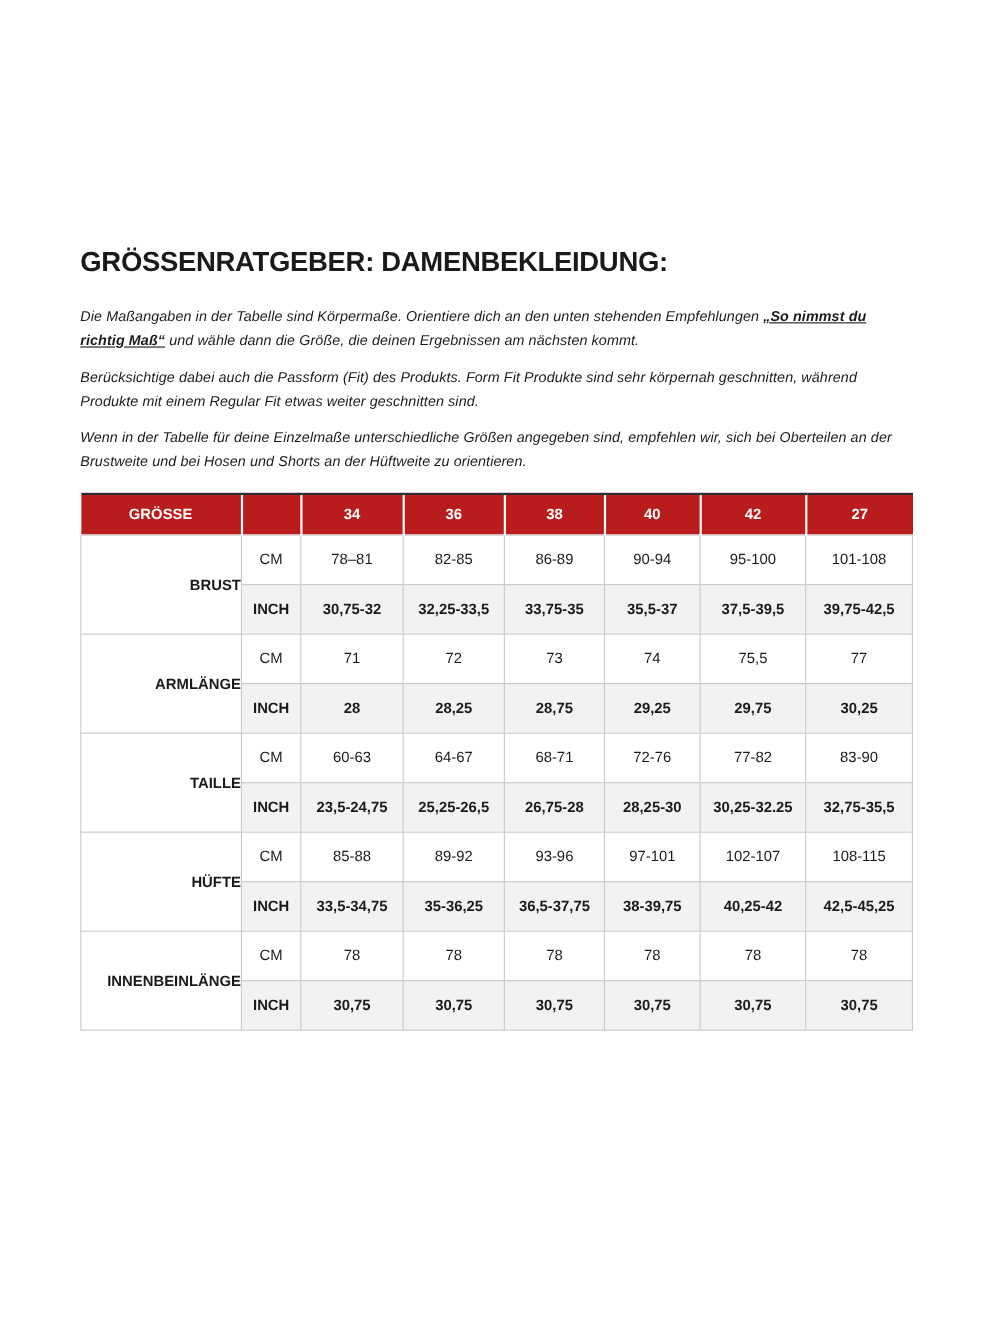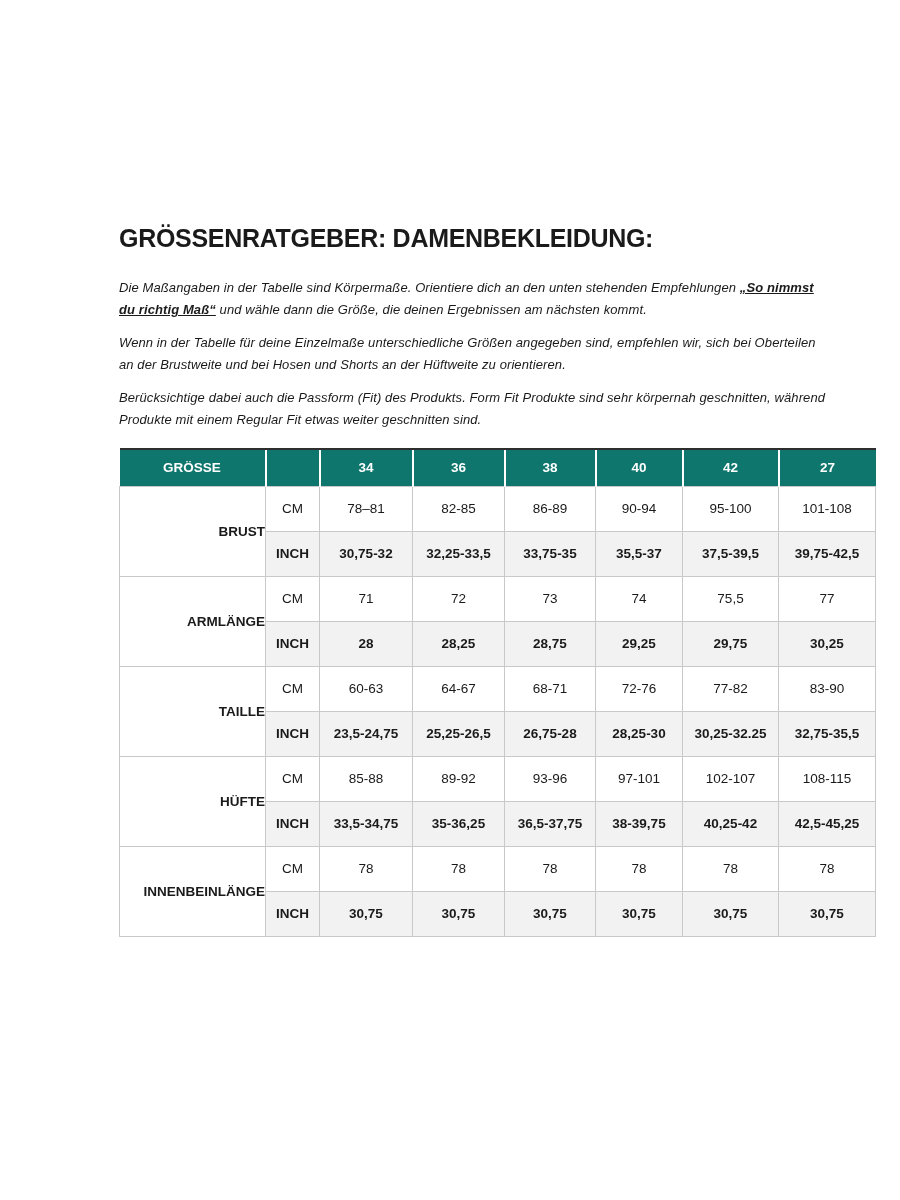--- a/index.html
+++ b/index.html
@@ -7,21 +7,20 @@
     margin: 0;
     padding: 0;
     background: #ffffff;
     width: 900px;
     height: 1200px;
     font-family: "Liberation Sans", sans-serif;
     color: #1a1a1a;
   }
   .page {
     padding: 224px 73px 0 73px;
-    margin-left: 46px;
   }
   h1.page-title {
     font-size: 25px;
     font-weight: 700;
     letter-spacing: -0.3px;
     margin: 0 0 24px 0;
     color: #1a1a1a;
   }
   p.body-par {
     font-size: 13px;
@@ -37,21 +36,21 @@
     cursor: pointer;
   }
   table.size-table {
     margin-top: 17px;
     border-collapse: collapse;
     table-layout: fixed;
     width: 756px;
     font-size: 13.5px;
   }
   table.size-table thead th {
-    background: #0f766e;
+    background: #b91c1c;
     color: #ffffff;
     font-weight: 700;
     height: 37px;
     text-align: center;
     border-left: 2px solid #ffffff;
     border-top: 2px solid #2e2e2e;
     border-bottom: 1px solid #c9c9c9;
     padding: 0;
   }
   table.size-table thead th:first-child { border-left: none; }
@@ -72,23 +71,23 @@
 </head>
 <body>
 
 <div class="page">
 
   <h1 class="page-title">GRÖSSENRATGEBER: DAMENBEKLEIDUNG:</h1>
 
   <p class="body-par"><span>Die Maßangaben in der Tabelle sind Körpermaße. Orientiere dich an den unten stehenden Empfehlungen </span><a class="measure-link">„So nimmst du richtig Maß“</a><span> und wähle dann die Größe, die deinen Ergebnissen am nächsten kommt.</span></p>
 
 
+  <p class="body-par">Berücksichtige dabei auch die Passform (Fit) des Produkts. Form Fit Produkte sind sehr körpernah geschnitten, während Produkte mit einem Regular Fit etwas weiter geschnitten sind.</p>
+
   <p class="body-par">Wenn in der Tabelle für deine Einzelmaße unterschiedliche Größen angegeben sind, empfehlen wir, sich bei Oberteilen an der Brustweite und bei Hosen und Shorts an der Hüftweite zu orientieren.</p>
-
-  <p class="body-par">Berücksichtige dabei auch die Passform (Fit) des Produkts. Form Fit Produkte sind sehr körpernah geschnitten, während Produkte mit einem Regular Fit etwas weiter geschnitten sind.</p>
 
   <table class="size-table">
     <colgroup>
       <col style="width:146px">
         <col style="width:54px">
         <col style="width:93px">
         <col style="width:92px">
       <col style="width:91px">
         <col style="width:87px">
         <col style="width:96px">

